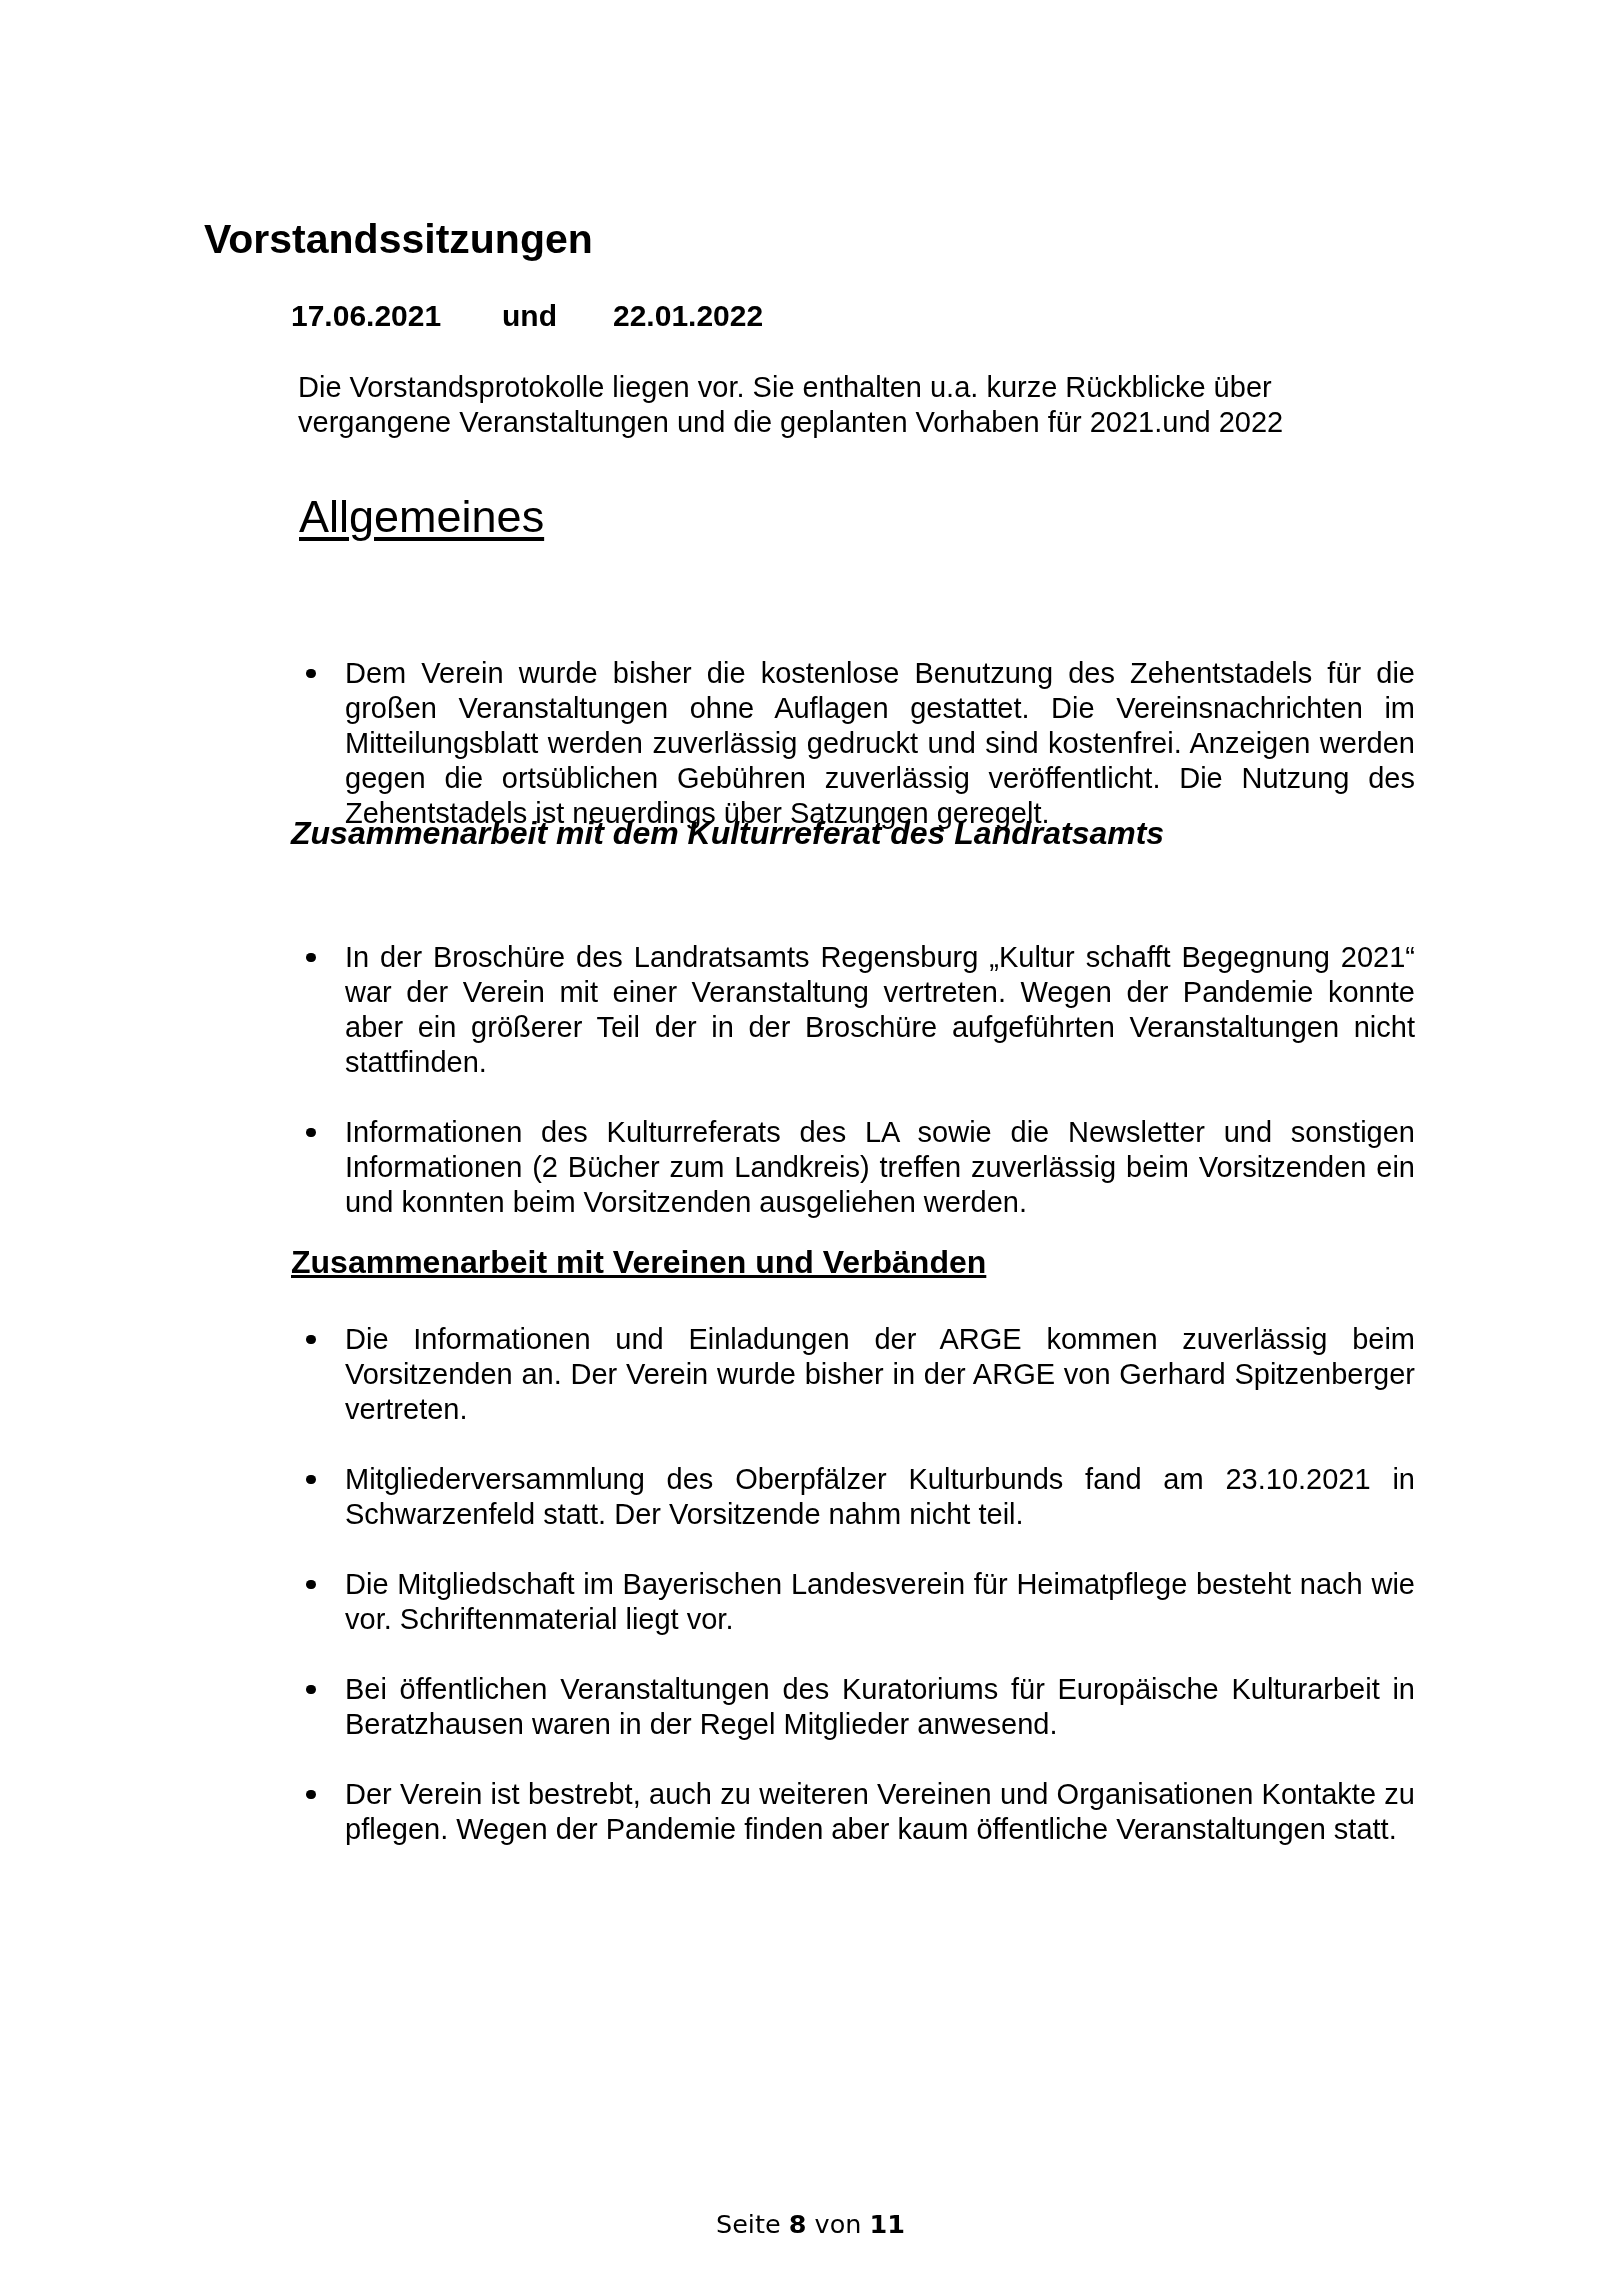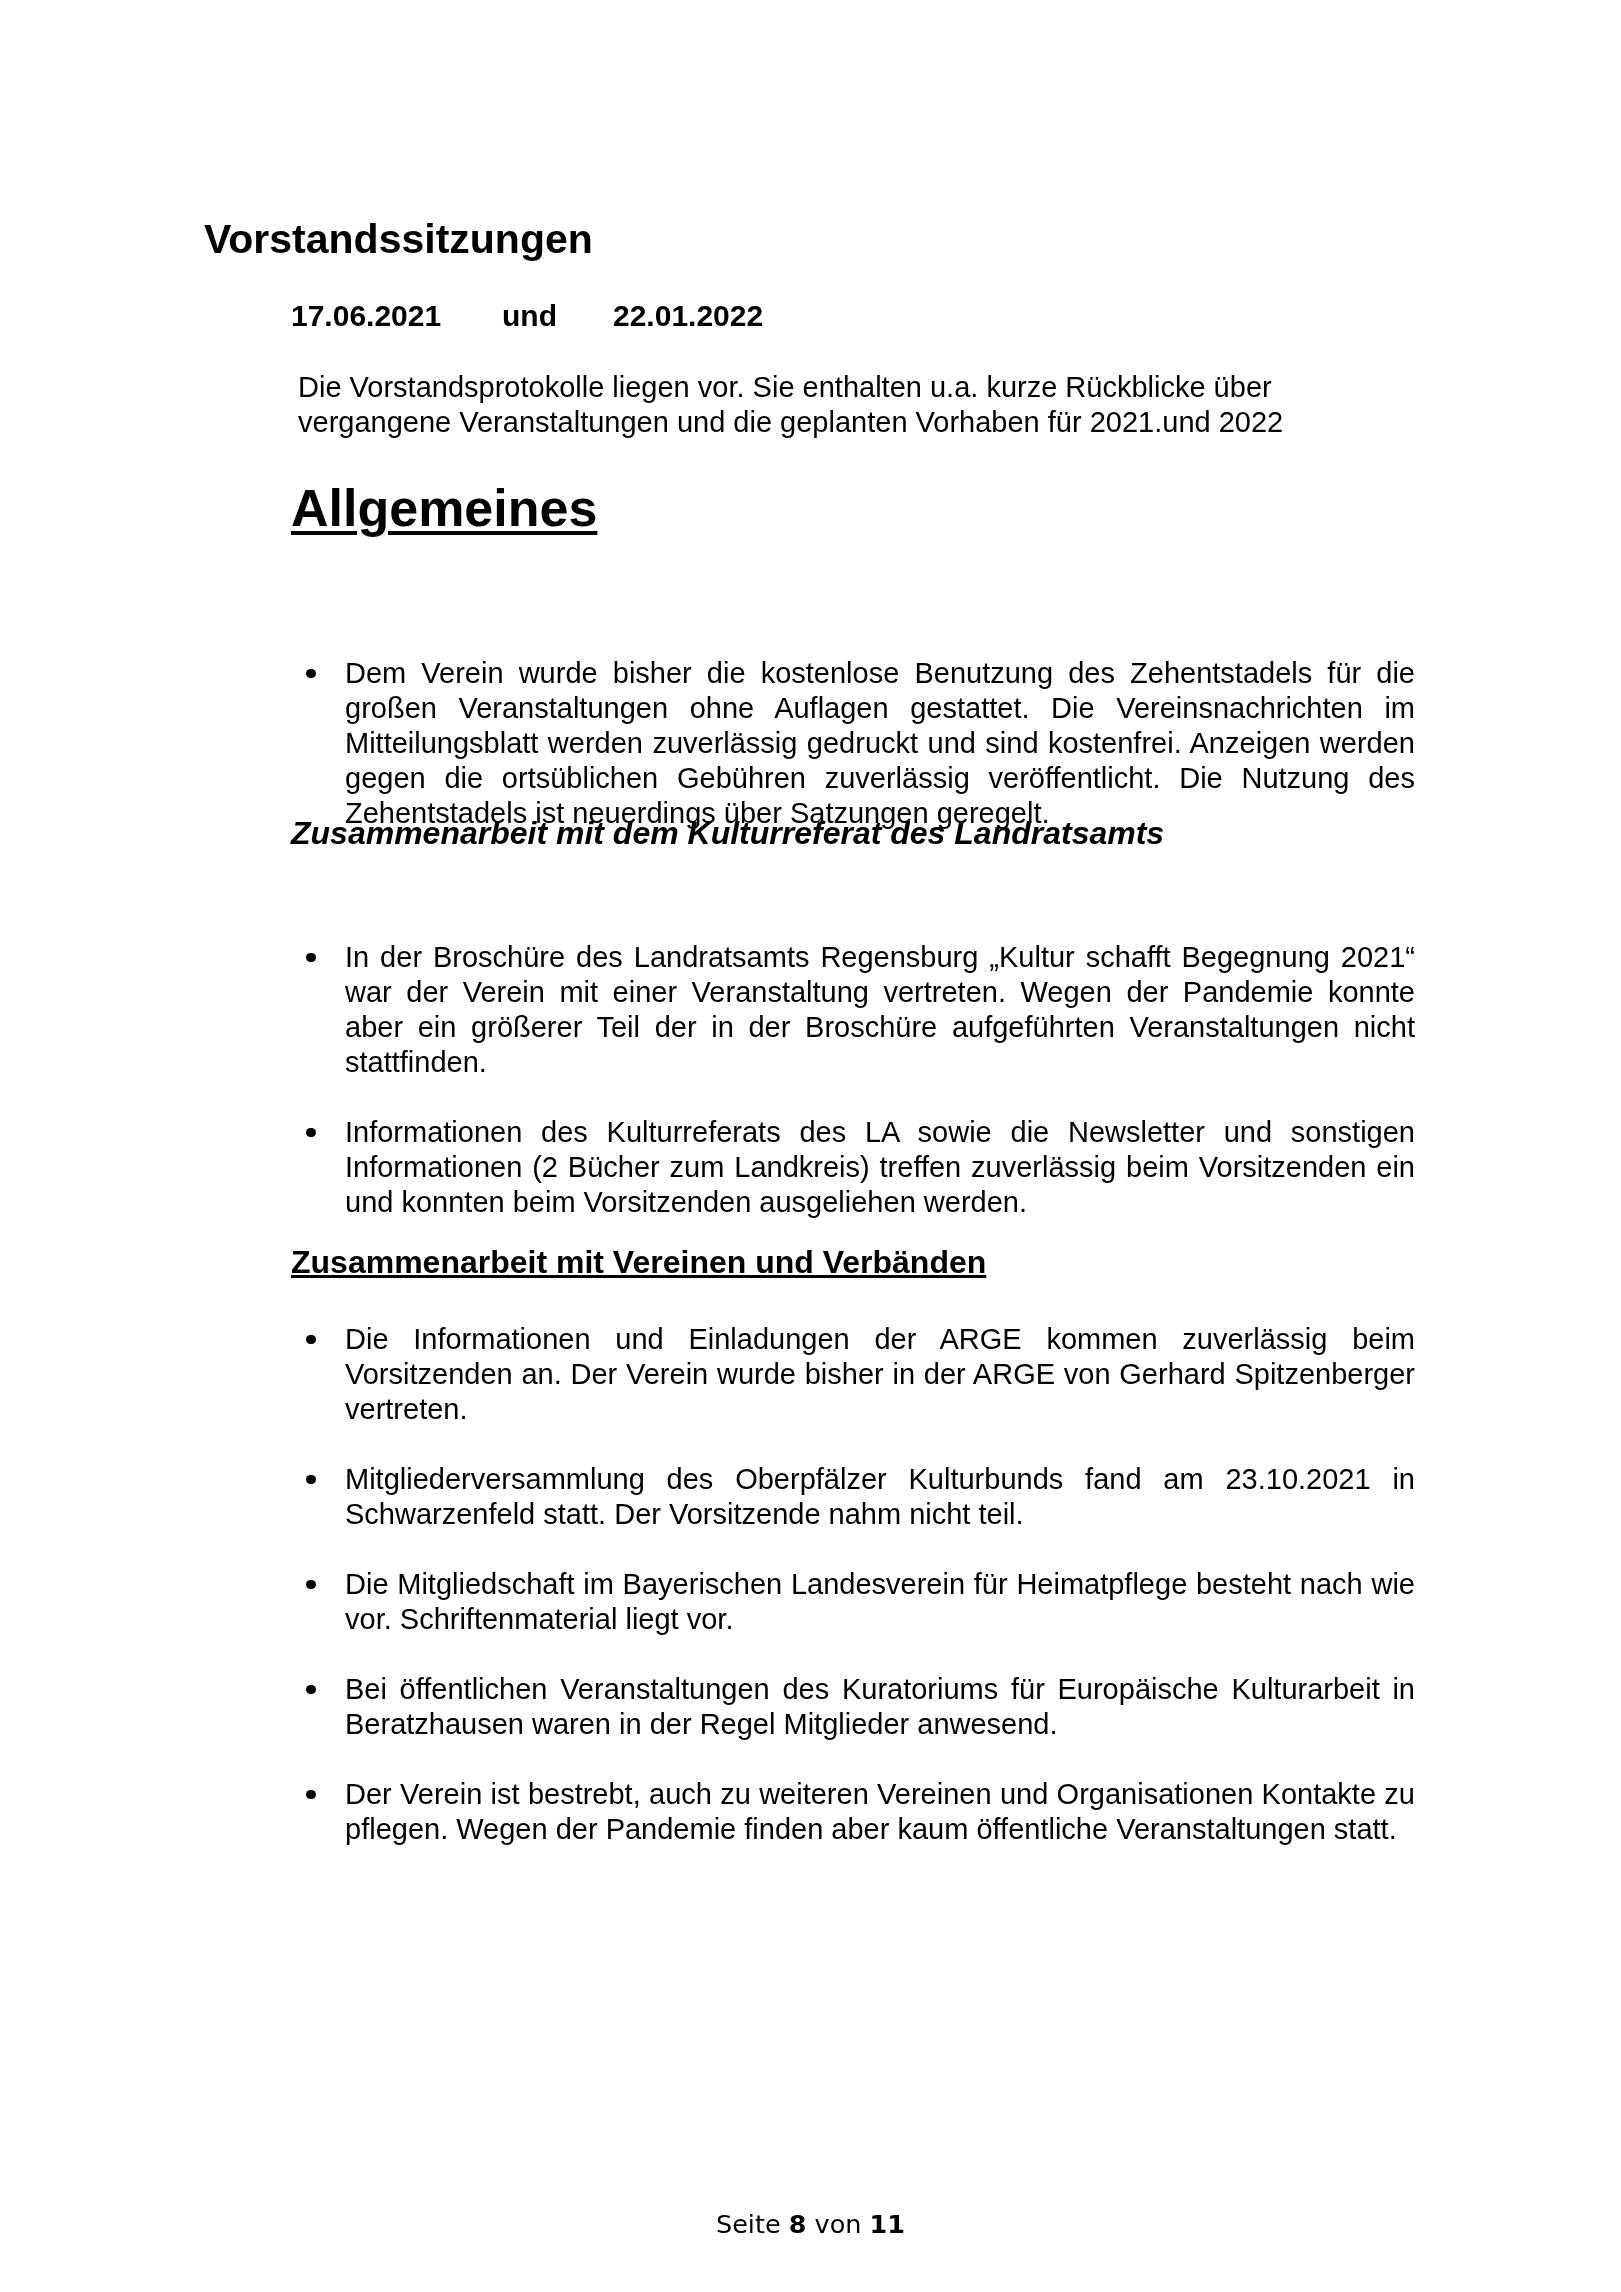--- a/index.html
+++ b/index.html
@@ -4,21 +4,21 @@
 <style>
   html, body { margin: 0; padding: 0; background: #ffffff; }
   body { width: 1621px; height: 2293px; position: relative; overflow: hidden; color: #000; font-family: "Liberation Sans", sans-serif; }
   .page { position: absolute; left: 0; top: 0; width: 1621px; height: 2293px; }
   .title { position: absolute; left: 194px; top: 205px; font-size: 41px; font-weight: bold; line-height: 49px; margin: 10px; }
   .dates { position: absolute; left: 291px; top: 296px; font-size: 30px; font-weight: bold; line-height: 39px; white-space: pre; }
   .dates span { display: inline-block; }
   .d1 { width: 211px; }
   .dund { width: 111px; }
   .intro { position: absolute; left: 298px; top: 370px; width: 1109px; font-size: 29px; line-height: 35px; text-align: left; }
-  .section-h { position: absolute; left: 291px; top: 486px; font-size: 52px; font-weight: bold; text-decoration: underline; text-decoration-thickness: 3.9px; text-underline-offset: 4.9px; line-height: 45px; margin: 0; }
+  .section-h { position: absolute; left: 291px; top: 486px; font-size: 45px; font-weight: normal; text-decoration: underline; text-decoration-thickness: 3.9px; text-underline-offset: 4.9px; line-height: 45px; margin: 8px; }
   .sub { position: absolute; left: 291px; font-size: 32px; font-weight: bold; line-height: 39px; margin: 0; }
   .blist { position: absolute; left: 298px; width: 1109px; margin: 8px; padding: 0; list-style: none; }
   .blist li { position: relative; padding-left: 39px; font-size: 29px; line-height: 35px; text-align: justify; margin-bottom: 35px; }
   .blist li:last-child { margin-bottom: 0; }
   .bullet { position: absolute; left: 0; top: 12.7px; width: 9.8px; height: 9.8px; border-radius: 50%; background: #000; }
   .footer { position: absolute; left: 0; width: 1621px; top: 2172px; text-align: center; font-size: 25.5px; line-height: 29px; font-family: "DejaVu Sans", sans-serif; margin-top: 38px; }
   .footer b { font-weight: bold; }
 </style>
 </head>
 <body>

